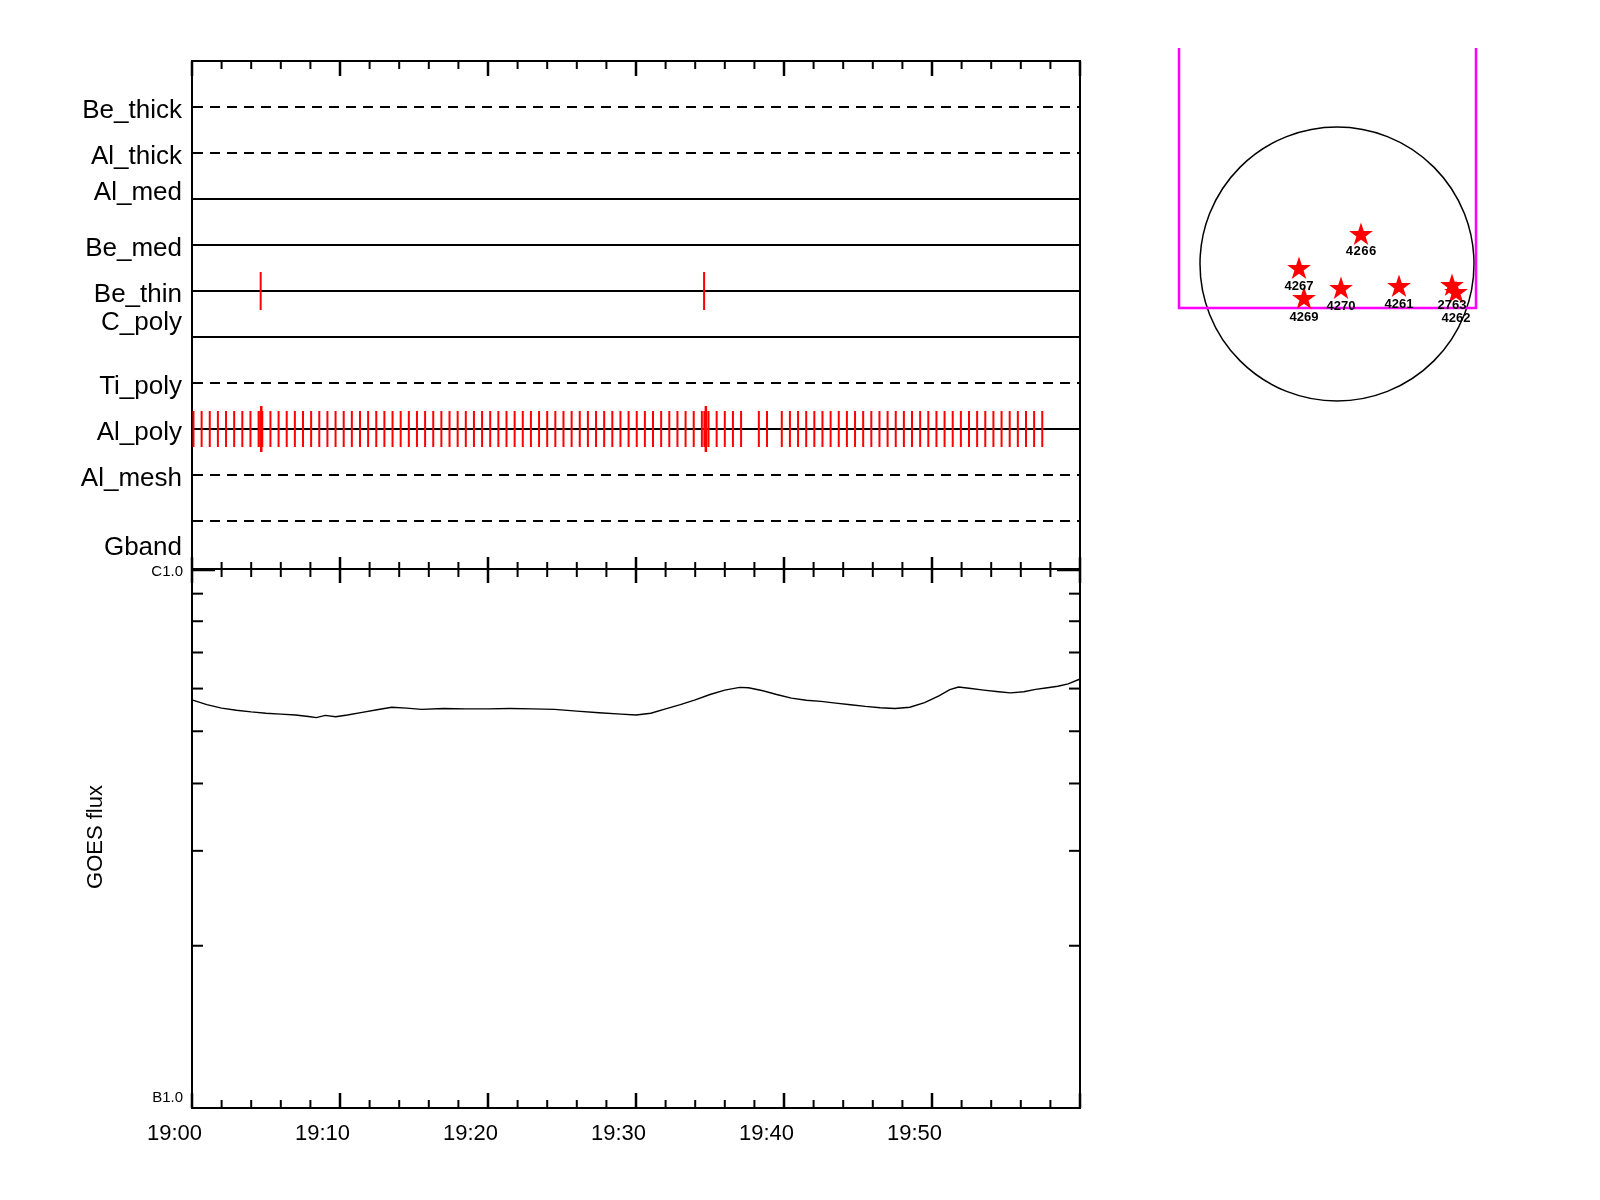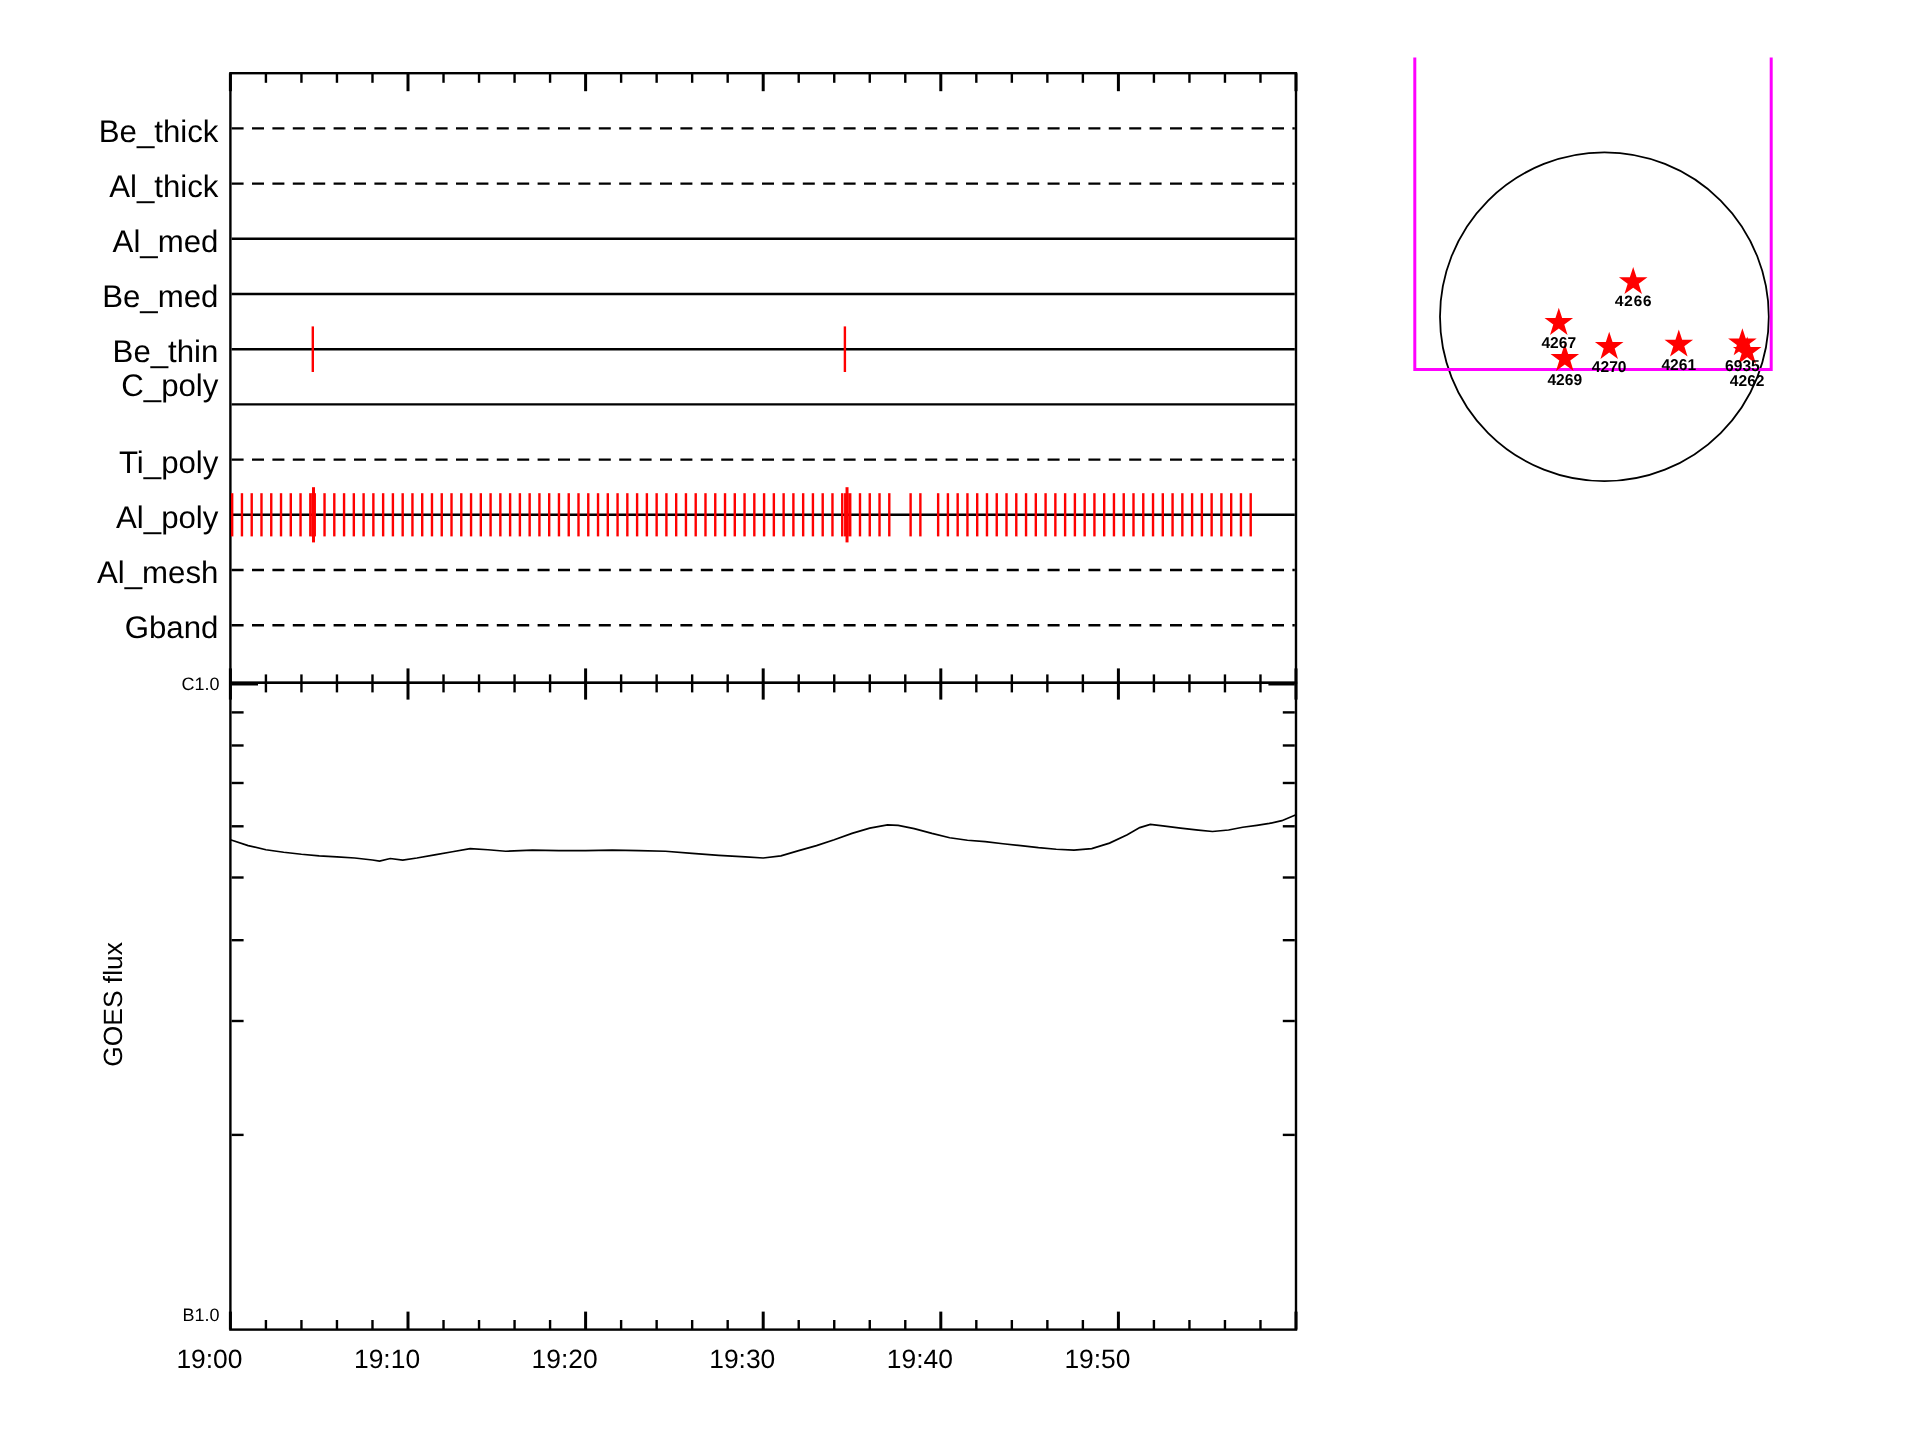--- a/index.html
+++ b/index.html
@@ -275,44 +275,44 @@
         <polygon points="1304.0,286.5 1306.8,295.1 1315.9,295.1 1308.6,300.5 1311.3,309.1 1304.0,303.8 1296.7,309.1 1299.4,300.5 1292.1,295.1 1301.2,295.1" fill="#ff0000"></polygon>
         <polygon points="1399.0,274.5 1401.8,283.1 1410.9,283.1 1403.6,288.5 1406.3,297.1 1399.0,291.8 1391.7,297.1 1394.4,288.5 1387.1,283.1 1396.2,283.1" fill="#ff0000"></polygon>
         <polygon points="1452.0,273.5 1454.8,282.1 1463.9,282.1 1456.6,287.5 1459.3,296.1 1452.0,290.8 1444.7,296.1 1447.4,287.5 1440.1,282.1 1449.2,282.1" fill="#ff0000"></polygon>
         <polygon points="1456.0,280.5 1458.8,289.1 1467.9,289.1 1460.6,294.5 1463.3,303.1 1456.0,297.8 1448.7,303.1 1451.4,294.5 1444.1,289.1 1453.2,289.1" fill="#ff0000"></polygon>
       </g>
   </svg>
 
   <div id="filter-labels">
       <div class="filterlab" style="top: 94px;">Be_thick</div>
       <div class="filterlab" style="top: 140px;">Al_thick</div>
-      <div class="filterlab" style="top: 186px;">Al_med</div>
+      <div class="filterlab" style="top: 176px;">Al_med</div>
       <div class="filterlab" style="top: 232px;">Be_med</div>
       <div class="filterlab" style="top: 278px;">Be_thin</div>
       <div class="filterlab" style="top: 306px;">C_poly</div>
       <div class="filterlab" style="top: 370px;">Ti_poly</div>
       <div class="filterlab" style="top: 416px;">Al_poly</div>
       <div class="filterlab" style="top: 462px;">Al_mesh</div>
-      <div class="filterlab" style="top: 508px;">Gband</div>
+      <div class="filterlab" style="top: 531px;">Gband</div>
     </div>
   <div id="x-labels">
       <div class="xticklab" style="left: 147px; top: 1120px;">19:00</div>
       <div class="xticklab" style="left: 295px; top: 1120px;">19:10</div>
       <div class="xticklab" style="left: 443px; top: 1120px;">19:20</div>
       <div class="xticklab" style="left: 591px; top: 1120px;">19:30</div>
       <div class="xticklab" style="left: 739px; top: 1120px;">19:40</div>
       <div class="xticklab" style="left: 887px; top: 1120px;">19:50</div>
     </div>
 
   <div class="lbl ylab-corner" style="left:105px;top:562px;width:78px;">C1.0</div>
   <div class="lbl ylab-corner" style="left:105px;top:1088px;width:78px;">B1.0</div>
   <div class="lbl rot" style="left:-5px;top:824px;width:200px;">GOES flux</div>
 
   <div id="sun-labels">
       <div class="starlab" style="left: 1333px; top: 244px; font-family: Liberation Mono, monospace;">4266</div>
       <div class="starlab" style="left: 1271px; top: 278px;">4267</div>
       <div class="starlab" style="left: 1313px; top: 298px;">4270</div>
       <div class="starlab" style="left: 1276px; top: 309px;">4269</div>
       <div class="starlab" style="left: 1371px; top: 296px;">4261</div>
-      <div class="starlab" style="left: 1424px; top: 297px;">6935</div>
+      <div class="starlab" style="left: 1424px; top: 297px;">2763</div>
       <div class="starlab" style="left: 1428px; top: 310px;">4262</div>
     </div>
 </div>
 
 </body></html>

